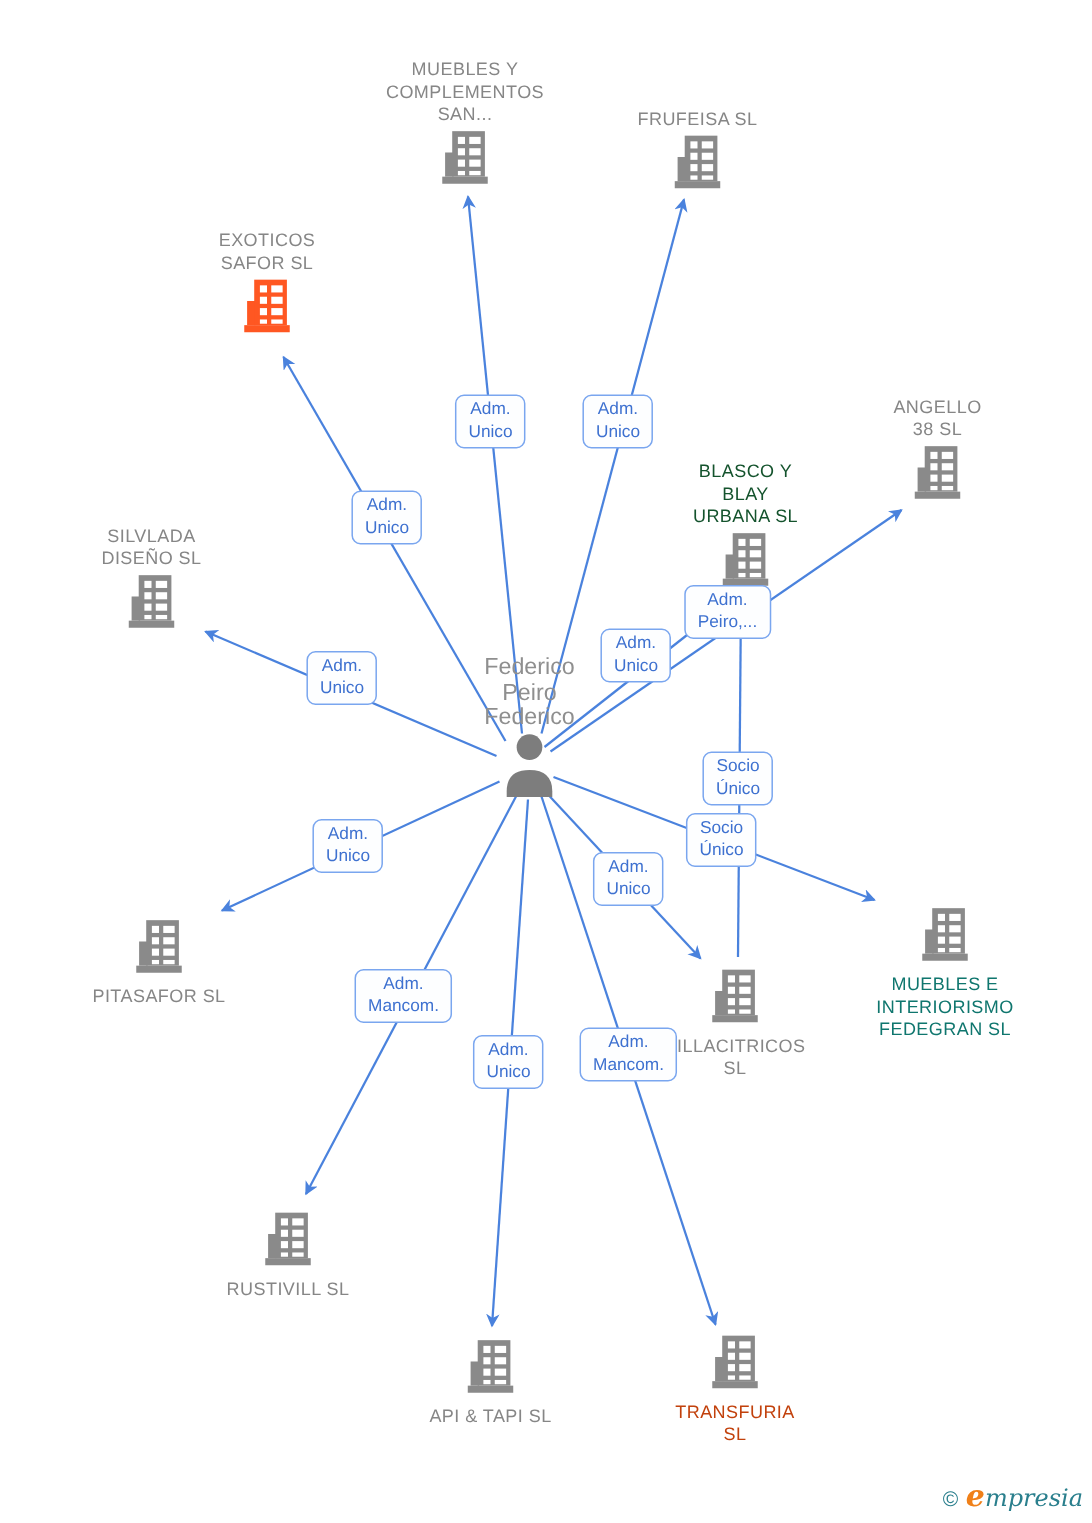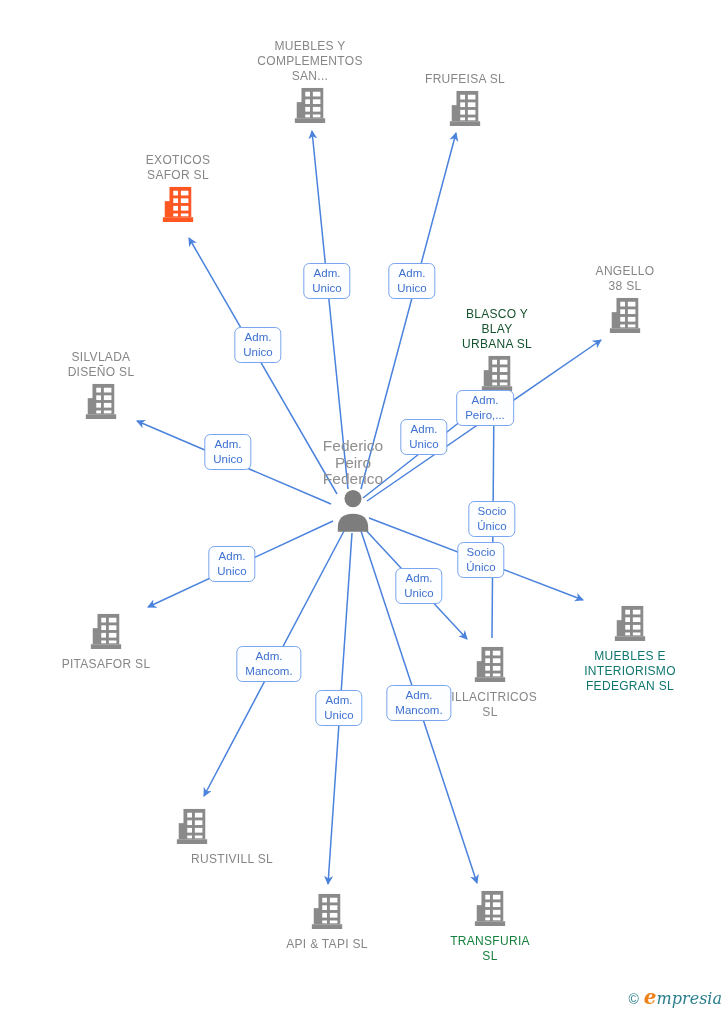--- a/index.html
+++ b/index.html
@@ -240,21 +240,21 @@
       <rect x="14" y="6" width="5" height="5"></rect>
             <rect x="22" y="6" width="8" height="5"></rect>
       <rect x="14" y="14" width="5" height="5"></rect>
             <rect x="22" y="14" width="8" height="5"></rect>
       <rect x="14" y="22" width="5" height="5"></rect>
             <rect x="22" y="22" width="8" height="5"></rect>
       <rect x="14" y="30" width="5" height="3"></rect>
             <rect x="22" y="30" width="8" height="3"></rect>
     </g>
         </svg></div>
-      <div class="node-label below" style="left: 192px; top: 852px; color: rgb(134, 134, 134); margin-left: 40px;">
+      <div class="node-label below" style="left: 192px; top: 852px; color: rgb(134, 134, 134);">
         <div>RUSTIVILL SL</div>
       </div>
       <div class="node-icon" style="left: 327px; top: 913px;"><svg width="36" height="40" viewBox="0 0 38 40">
     <rect x="3" y="34" width="32" height="5" fill="#8a8a8a"></rect>
     <rect x="5" y="17" width="6" height="17" fill="#8a8a8a"></rect>
     <rect x="10" y="2" width="23" height="32" fill="#8a8a8a"></rect>
     <g fill="#ffffff">
       <rect x="14" y="6" width="5" height="5"></rect>
             <rect x="22" y="6" width="8" height="5"></rect>
       <rect x="14" y="14" width="5" height="5"></rect>
@@ -276,21 +276,21 @@
       <rect x="14" y="6" width="5" height="5"></rect>
             <rect x="22" y="6" width="8" height="5"></rect>
       <rect x="14" y="14" width="5" height="5"></rect>
             <rect x="22" y="14" width="8" height="5"></rect>
       <rect x="14" y="22" width="5" height="5"></rect>
             <rect x="22" y="22" width="8" height="5"></rect>
       <rect x="14" y="30" width="5" height="3"></rect>
             <rect x="22" y="30" width="8" height="3"></rect>
     </g>
         </svg></div>
-      <div class="node-label below" style="left: 490px; top: 934px; color: #15803d;">
+      <div class="node-label below" style="left: 490px; top: 934px; color: #c2410c;">
         <div>TRANSFURIA</div>
         <div>SL</div>
       </div>
       <div class="node-icon" style="left: 353px; top: 512px;"><svg width="38" height="44" viewBox="0 0 40 46">
     <circle cx="20" cy="11" r="9" fill="#7d7d7d"></circle>
     <path d="M4 46 v-4 q0 -15 16 -15 q16 0 16 15 v4 z" fill="#7d7d7d"></path>
         </svg></div>
       <div class="node-label person" style="left: 353px; top: 487px; color: rgb(143, 143, 143);">
         <div>Federico</div>
         <div>Peiro</div>

